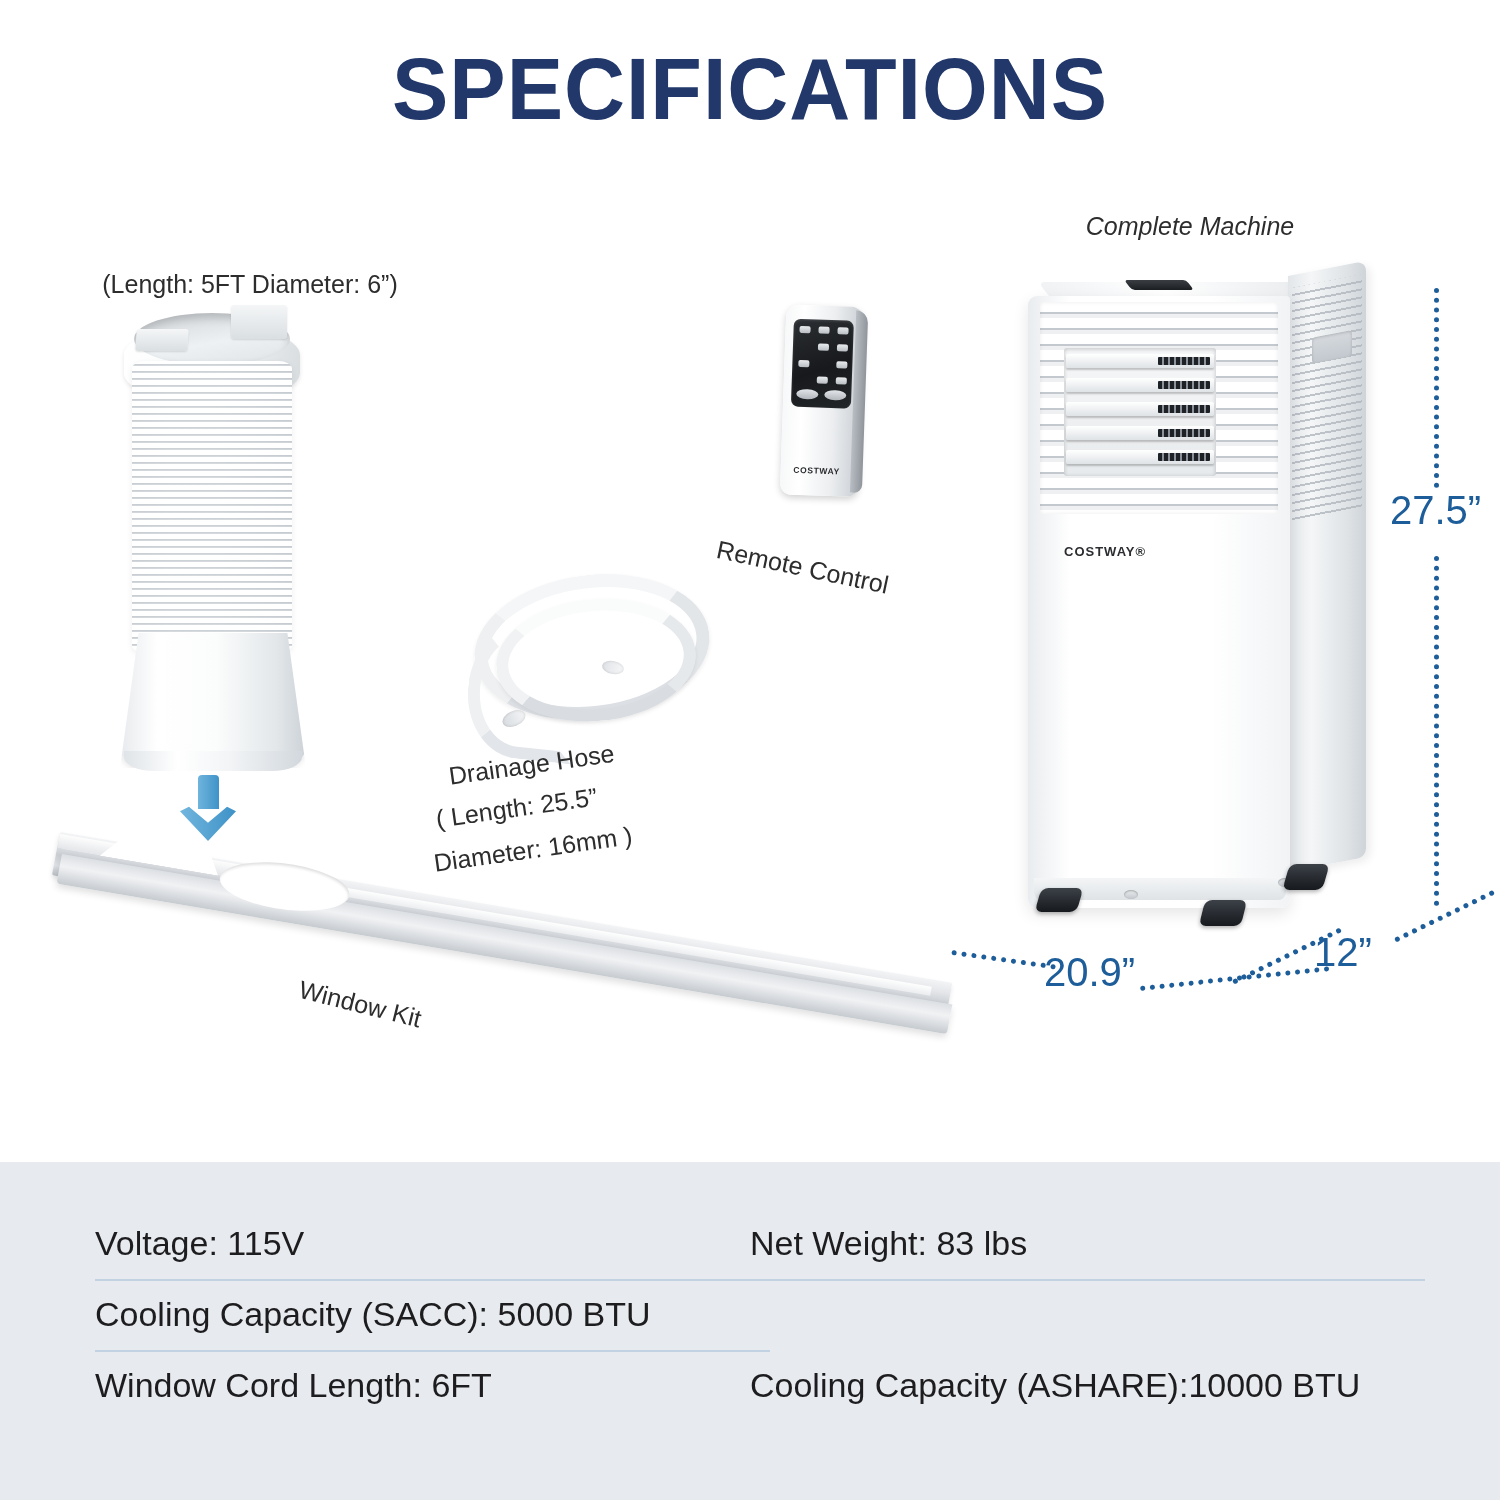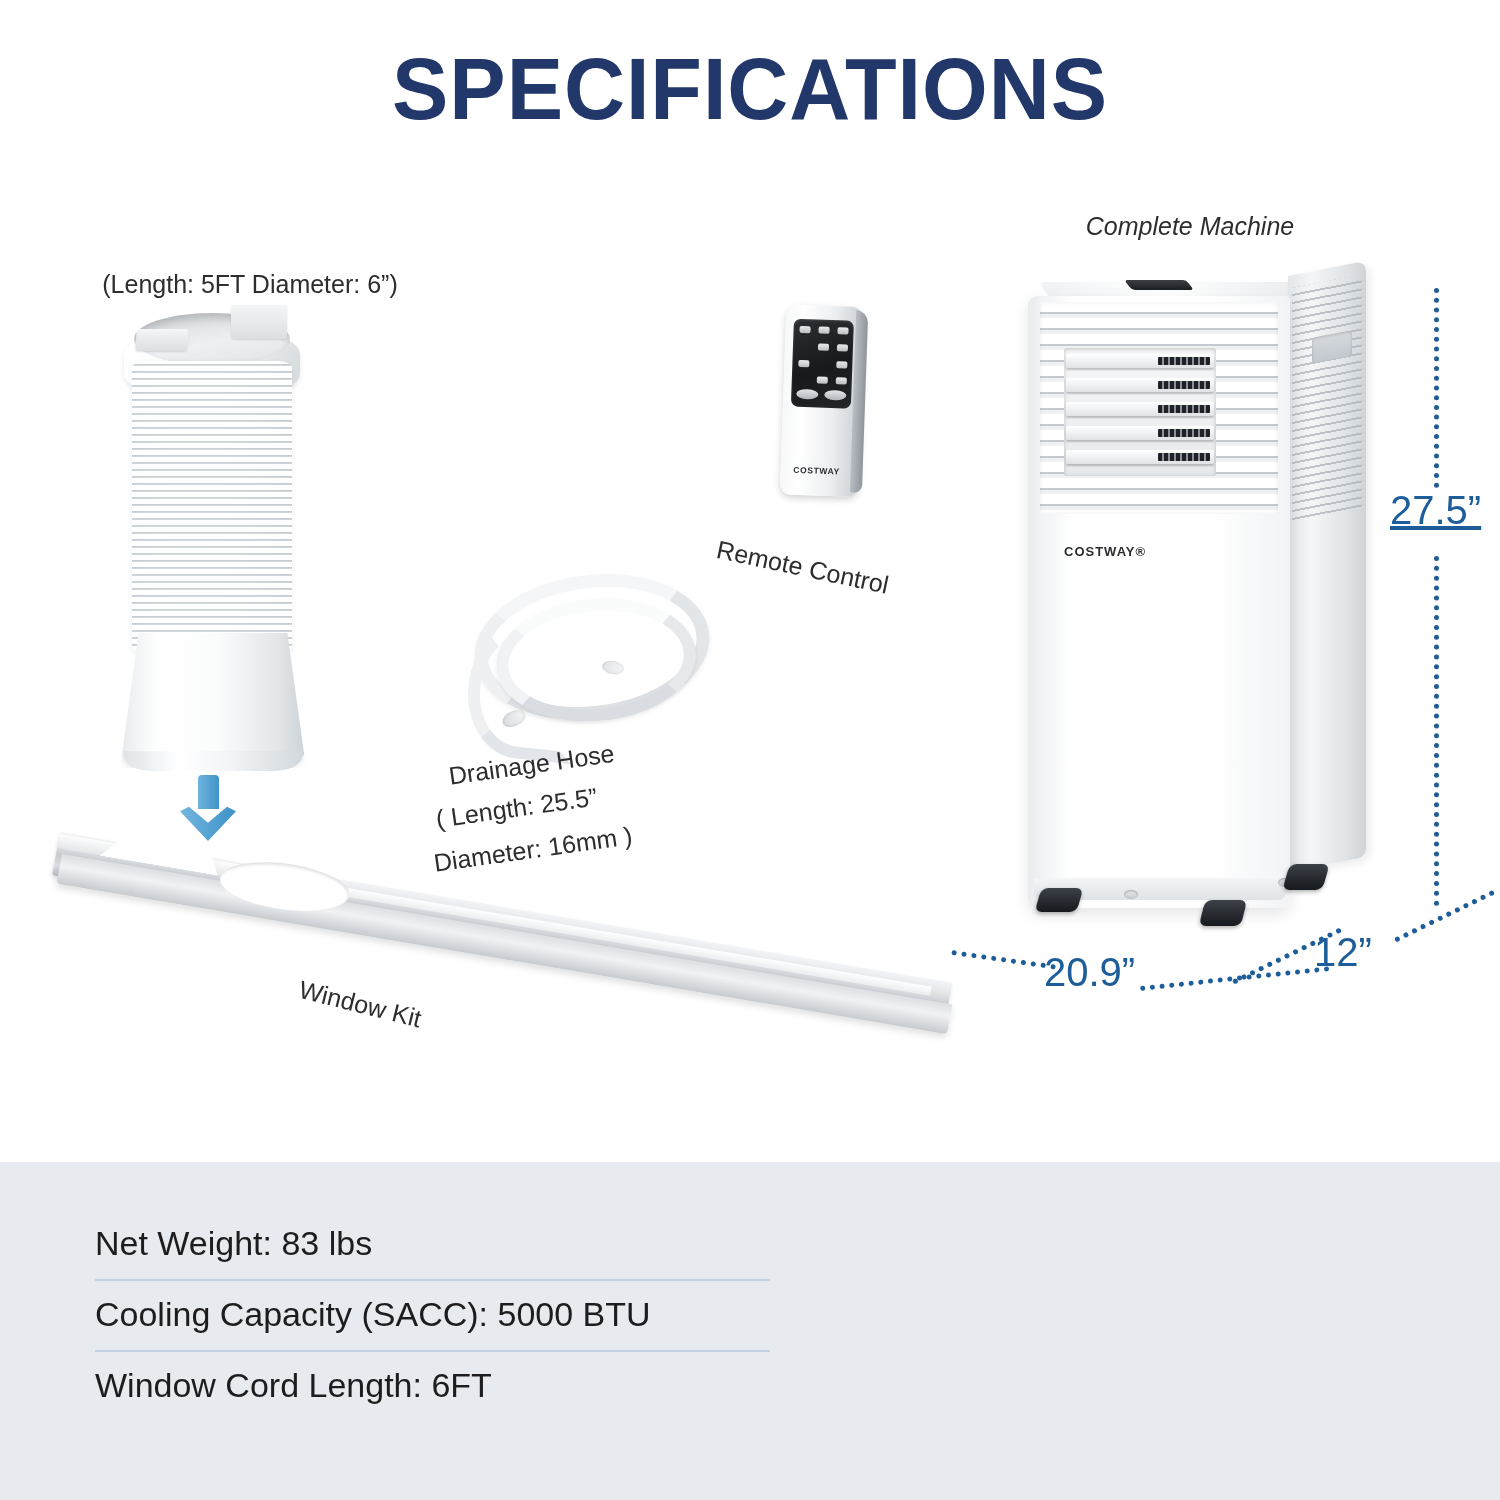--- a/index.html
+++ b/index.html
@@ -406,41 +406,43 @@
     <div class="ac-base"></div>
     <div class="screw" style="left:104px;top:608px;"></div>
     <div class="screw" style="left:258px;top:596px;"></div>
     <div class="caster" style="left:18px;top:606px;width:42px;height:24px;transform:skewX(-16deg);"></div>
     <div class="caster" style="left:182px;top:618px;width:42px;height:26px;transform:skewX(-14deg);"></div>
     <div class="caster" style="left:266px;top:582px;width:40px;height:26px;transform:skewX(-16deg);"></div>
   </div>
 
   <div class="dotv" style="left:1434px;top:288px;height:200px;"></div>
   <div class="dotv" style="left:1434px;top:556px;height:350px;"></div>
-  <div class="dimlbl" style="left:1390px;top:488px;text-decoration:underline;">27.5”</div>
+  <div class="dimlbl" style="left:1390px;top:488px;">27.5”</div>
 
   <div class="doth" style="left:952px;top:950px;width:105px;transform:rotate(8deg);"></div>
   <div class="doth" style="left:1140px;top:986px;width:190px;transform:rotate(-6deg);"></div>
   <div class="dimlbl" style="left:1044px;top:950px;">20.9”</div>
 
   <div class="doth" style="left:1232px;top:980px;width:120px;transform:rotate(-26deg);"></div>
   <div class="doth" style="left:1394px;top:938px;width:110px;transform:rotate(-26deg);"></div>
   <div class="dimlbl" style="left:1314px;top:930px;">12”</div>
 
   <div id="specs">
     <div class="spec-grid">
 
       <div class="spec-row div">
+        <div class="spec-cell left">Voltage: 115V</div>
         <div class="spec-cell right">Net Weight:   83 lbs</div>
       </div>
 
       <div class="spec-row div">
         <div class="spec-cell right">Cooling Capacity (SACC): 5000 BTU</div>
       </div>
 
       <div class="spec-row">
         <div class="spec-cell left">Window Cord Length: 6FT</div>
+        <div class="spec-cell right">Cooling Capacity (ASHARE):10000 BTU</div>
       </div>
 
     </div>
   </div>
 
 </div>
 
 </body></html>

